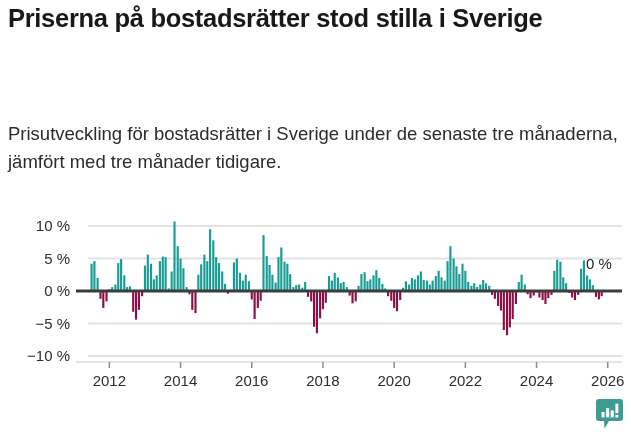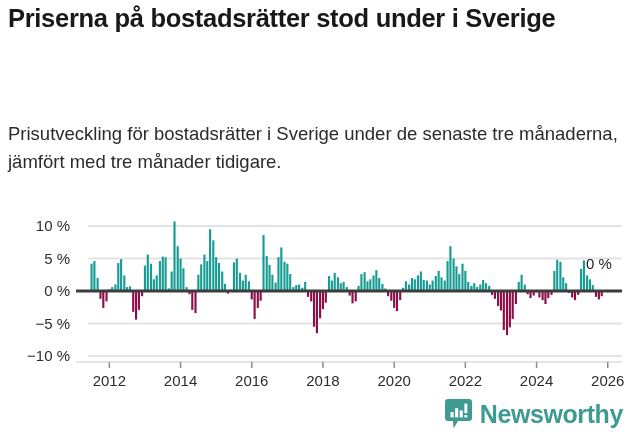--- a/index.html
+++ b/index.html
@@ -79,21 +79,21 @@
     font-size: 25px;
     font-weight: bold;
     color: #3e9b92;
     letter-spacing: -0.4px;
     line-height: 1;
   }
 </style>
 </head>
 <body>
 
-<div id="page-title">Priserna på bostadsrätter stod under i Sverige</div>
+<div id="page-title">Priserna på bostadsrätter stod stilla i Sverige</div>
 <div id="page-subtitle">Prisutveckling för bostadsrätter i Sverige under de senaste tre månaderna, jämfört med tre månader tidigare.</div>
 
 <div id="chart-area">
   <svg id="chart-svg" width="631" height="185" viewBox="0 0 631 185">
     <g id="gridlines">
         <line x1="88" x2="622" y1="18" y2="18" stroke="#e3e3e3" stroke-width="2"></line>
         <line x1="88" x2="622" y1="50.5" y2="50.5" stroke="#e3e3e3" stroke-width="2"></line>
         <line x1="88" x2="622" y1="115.5" y2="115.5" stroke="#e3e3e3" stroke-width="2"></line>
         <line x1="88" x2="622" y1="148" y2="148" stroke="#e3e3e3" stroke-width="2"></line>
       </g>
@@ -310,15 +310,14 @@
 <div id="footer">
   <div id="logo">
     <svg id="logo-mark" viewBox="0 0 27 30">
       <path d="M3 0 H24 A3 3 0 0 1 27 3 V19 A3 3 0 0 1 24 22 H13 L8.5 29.5 L8 22 H3 A3 3 0 0 1 0 19 V3 A3 3 0 0 1 3 0 Z" fill="#3e9b92"></path>
       <rect x="5.5" y="13" width="3.1" height="5.4" fill="#ffffff"></rect>
       <rect x="10.1" y="9.2" width="3.1" height="9.2" fill="#ffffff"></rect>
       <rect x="14.7" y="11.4" width="3.1" height="7" fill="#ffffff"></rect>
       <rect x="19.4" y="4.6" width="2.9" height="9.6" fill="#ffffff"></rect>
       <rect x="19.4" y="16" width="2.9" height="2.5" fill="#ffffff"></rect>
     </svg>
-    <span id="logo-word">Newsworthy</span>
   </div>
 </div>
 
 </body></html>

